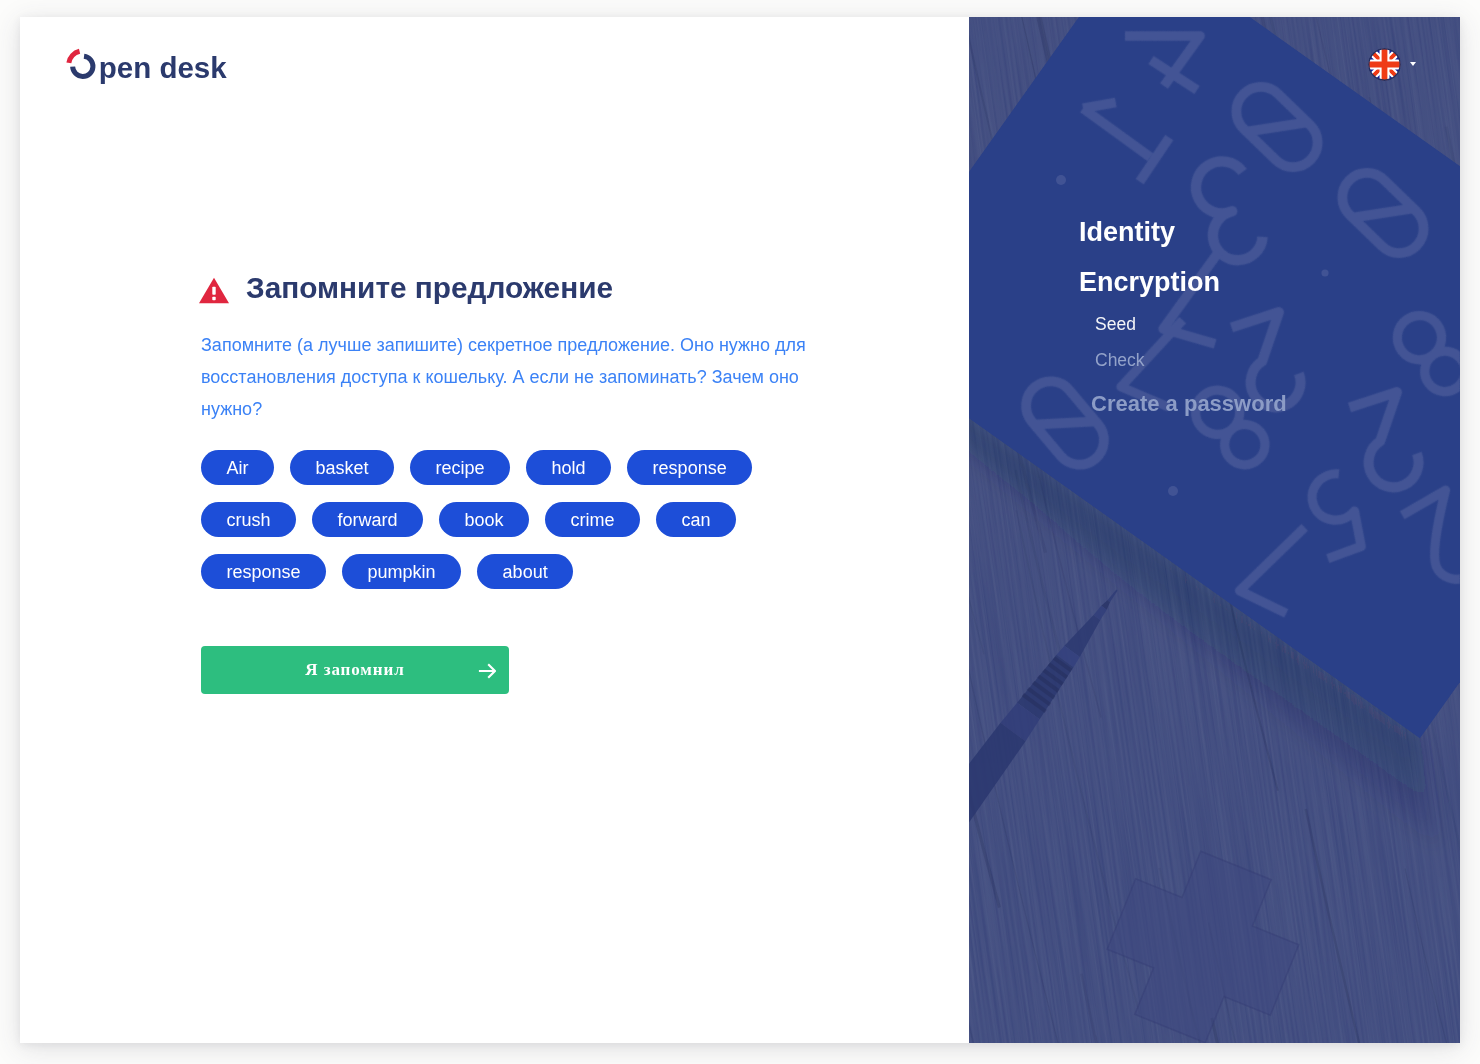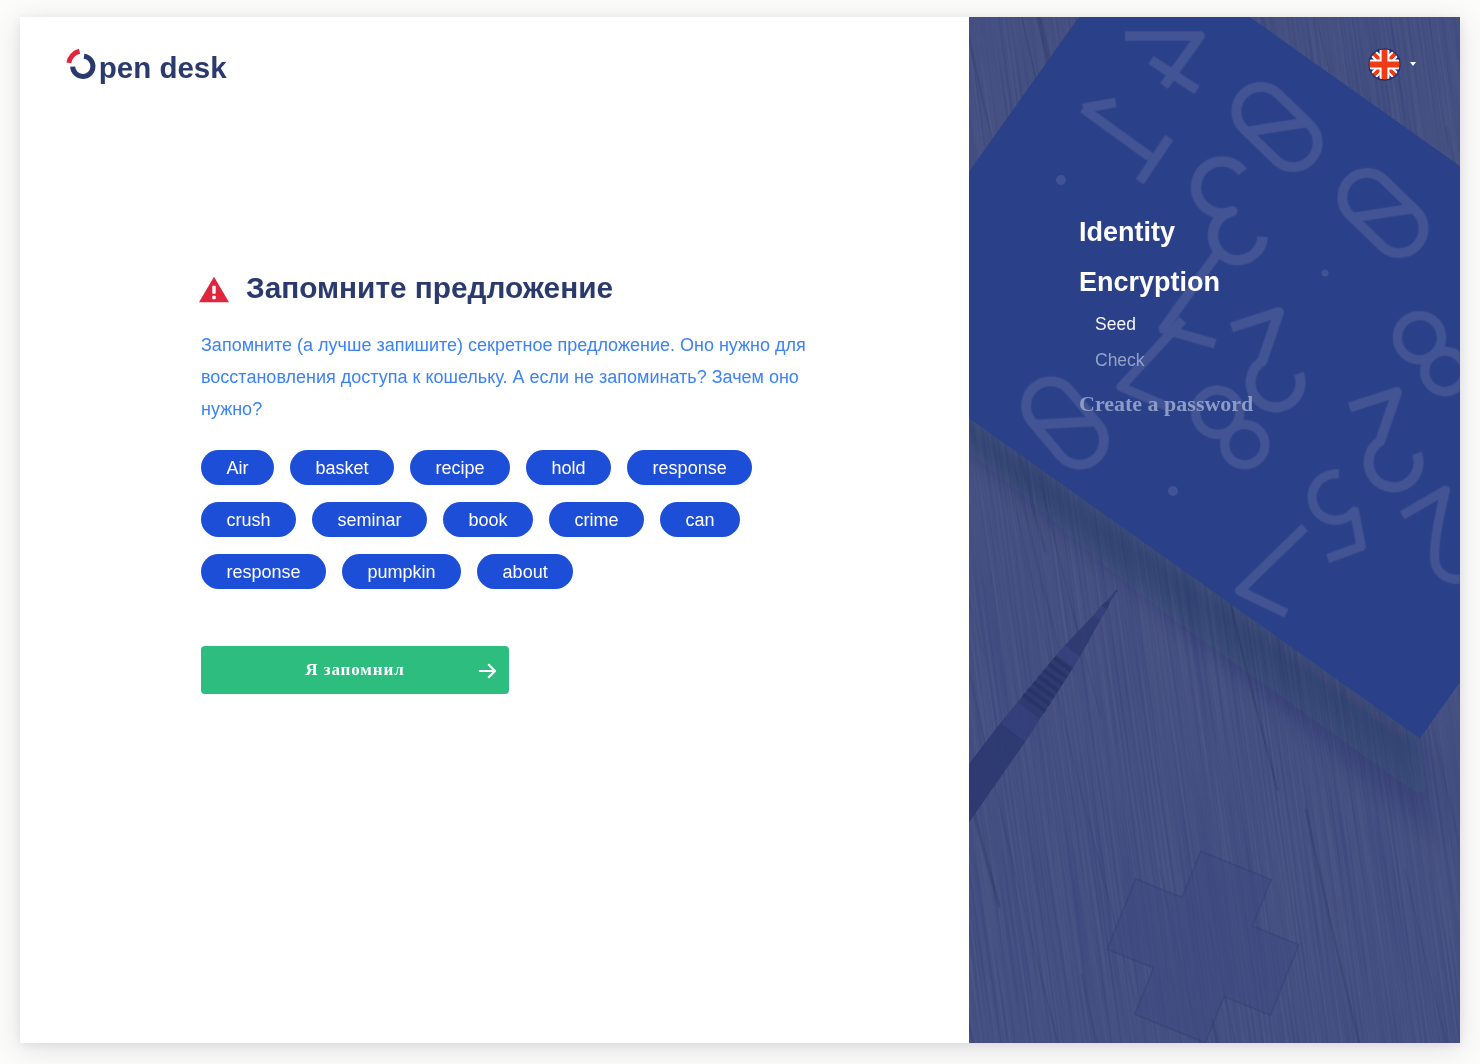--- a/index.html
+++ b/index.html
@@ -9,21 +9,21 @@
 
   .card{position:absolute;left:20px;top:17px;width:1440px;height:1026px;background:#fff;
         display:flex;overflow:hidden;
         box-shadow:0 5px 26px rgba(60,60,80,.15),0 2px 8px rgba(60,60,80,.08)}
 
   
   .left{width:949px;flex:0 0 949px;position:relative;background:#fff}
   .logo{position:absolute;left:40px;top:28px;line-height:0;text-decoration:none}
   .content{position:absolute;left:181px;top:255px}
 
-  .heading-row{display:flex;align-items:center;height:32px}
+  .heading-row{display:flex;align-items:flex-end;height:32px}
   .warn-icon{width:32px;height:27px;flex:0 0 32px;margin-top:2px;margin-left:-3px}
   h1{margin-left:16px;font-size:29.8px;font-weight:700;color:#2b3a6d;line-height:32px;white-space:nowrap}
   .para{margin-top:25px;font-size:18px;line-height:32px;color:#3b82f6;width:616px}
   .pills{margin-top:25px;display:flex;flex-wrap:wrap;width:600px}
   .pill{background:#1d4ed8;color:#fff;border-radius:18px;height:35px;padding:0 25.5px;
         margin:0 16px 17px 0;display:inline-flex;align-items:center;justify-content:center;
         font-size:18px;line-height:1;white-space:nowrap;border:none;font-family:inherit;cursor:pointer}
   .btn{margin-top:40px;width:308px;height:48px;background:#2dbe7f;border:none;border-radius:4px;
        color:#fff;font-size:17px;font-weight:700;letter-spacing:.9px;position:relative;cursor:pointer;
        font-family:Liberation Serif, serif;display:flex;align-items:center;justify-content:center}
@@ -73,21 +73,21 @@
 
       <p class="para">Запомните (а лучше запишите) секретное предложение. Оно нужно для восстановления доступа к кошельку. А если не запоминать? Зачем оно нужно?</p>
 
       <div class="pills">
           <button class="pill">Air</button>
           <button class="pill">basket</button>
           <button class="pill">recipe</button>
           <button class="pill">hold</button>
           <button class="pill">response</button>
           <button class="pill">crush</button>
-          <button class="pill">seminar</button>
+          <button class="pill">forward</button>
           <button class="pill">book</button>
           <button class="pill">crime</button>
           <button class="pill">can</button>
           <button class="pill">response</button>
           <button class="pill">pumpkin</button>
           <button class="pill">about</button>
         </div>
 
       <button class="btn">
         <span>Я запомнил</span>
@@ -254,16 +254,16 @@
         <circle cx="30" cy="30" r="28.6" fill="none" stroke="#25305e" stroke-width="2.6"></circle>
       </svg>
       <span class="caret"></span>
     </div>
 
     <div class="steps">
         <div class="step s-done" style="position: absolute; top: 0px; left: 0px;">Identity</div>
         <div class="step s-done" style="position: absolute; top: 50px; left: 0px;">Encryption</div>
         <div class="step s-active" style="position: absolute; top: 97px; left: 0px;">Seed</div>
         <div class="step s-next" style="position: absolute; top: 133px; left: 0px;">Check</div>
-        <div class="step s-last" style="position: absolute; top: 174px; left: 0px; font-family: Liberation Serif, serif;">Create a password</div>
+        <div class="step s-last" style="position: absolute; top: 174px; left: 12px;">Create a password</div>
       </div>
   </div>
 </div>
 
 </body></html>

